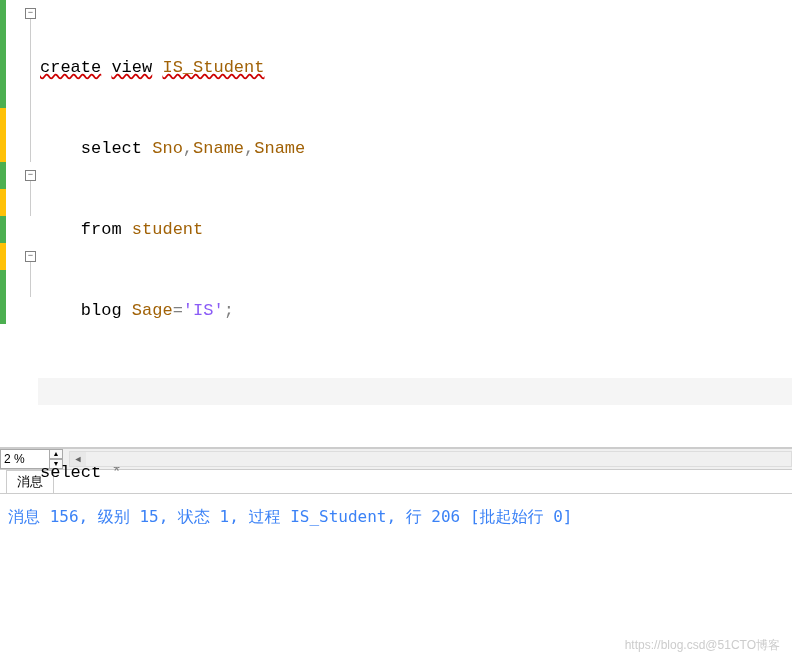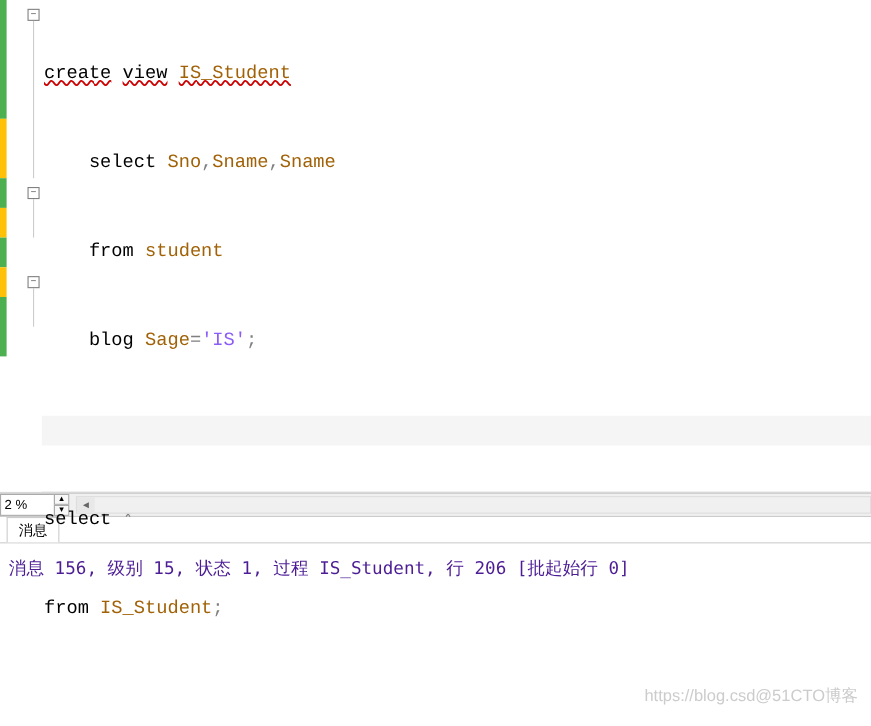--- a/index.html
+++ b/index.html
@@ -141,28 +141,28 @@
       border: 1px solid #ccc;
       border-bottom: none;
     }
     .messages {
       padding: 10px 8px;
       font-family: Consolas, 'Microsoft YaHei', monospace;
       font-size: 16px;
       line-height: 26px;
       position: relative;
     }
-    .msg-error { color: #4c1d95; }
+    .msg-error { color: #3b82f6; }
     .msg-normal { color: #222; }
     .watermark {
       position: absolute;
       right: 12px;
-      bottom: 18px;
+      bottom: 6px;
       color: #ccc;
-      font-size: 15px;
+      font-size: 12px;
       font-family: sans-serif;
     }
   </style>
 </head>
 <body>
 
 <div class="editor-area">
   <div class="gutter">
     <div class="gutter-stripe stripe-green" style="top:0;height:108px;"></div>
     <div class="gutter-stripe stripe-yellow" style="top:108px;height:54px;"></div>
@@ -180,21 +180,20 @@
     <div class="fold-box" style="top:251px;">−</div>
     <div class="fold-line" style="top:262px;height:35px;"></div>
   </div>
   <div class="code-area">
     <div class="code-line"><span class="kw err-underline">create</span> <span class="kw err-underline">view</span> <span class="ident err-underline">IS_Student</span></div>
     <div class="code-line">    <span class="kw">select</span><span class="ident"> Sno</span><span class="op">,</span><span class="ident">Sname</span><span class="op">,</span><span class="ident">Sname</span></div>
     <div class="code-line">    <span class="kw">from</span><span class="ident"> student</span></div>
     <div class="code-line">    <span class="kw">blog</span><span class="ident"> Sage</span><span class="op">=</span><span class="str">'IS'</span><span class="op">;</span></div>
     <div class="code-line highlight-line"></div>
     <div class="code-line"><span class="kw">select</span><span class="op"> *</span></div>
-    <div class="code-line"><span class="kw">from</span><span class="ident"> IS_Student</span><span class="op">;</span></div>
     
     
     
   </div>
 </div>
 
 <div class="zoom-bar">
   <input class="zoom-input" value="2 %" style="">
   <div class="zoom-spin">
     <span>▲</span>

